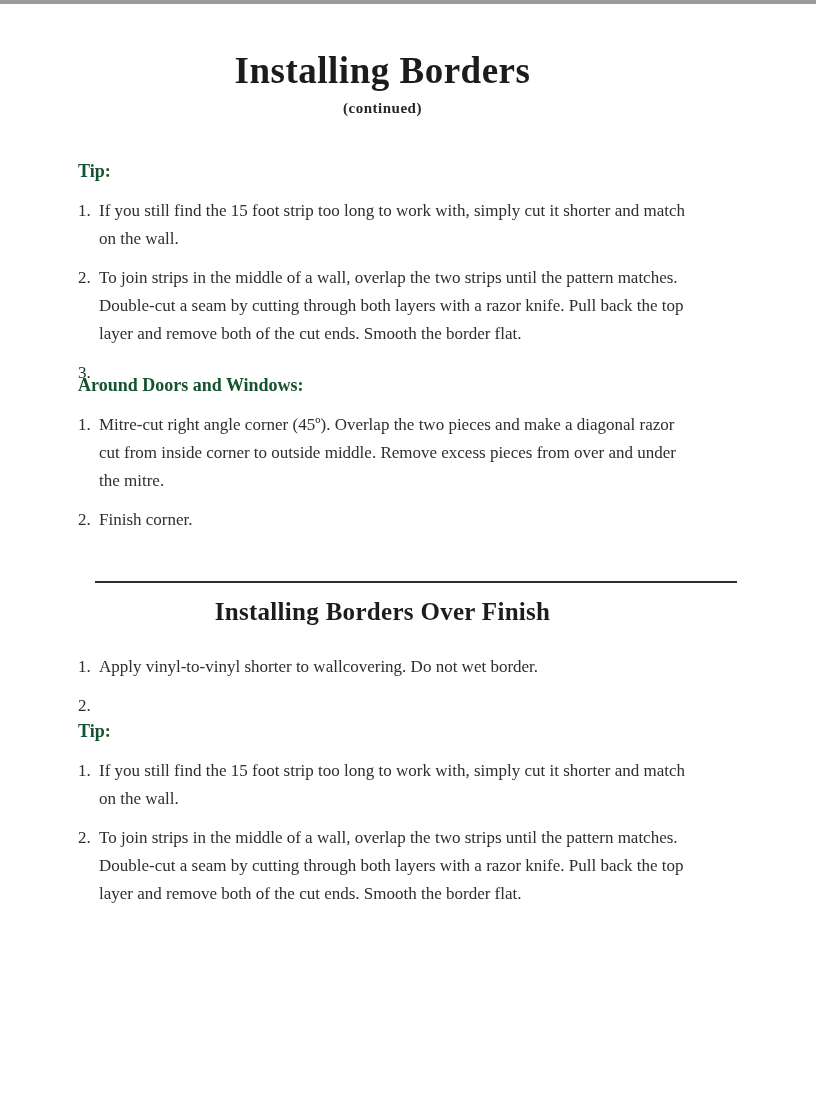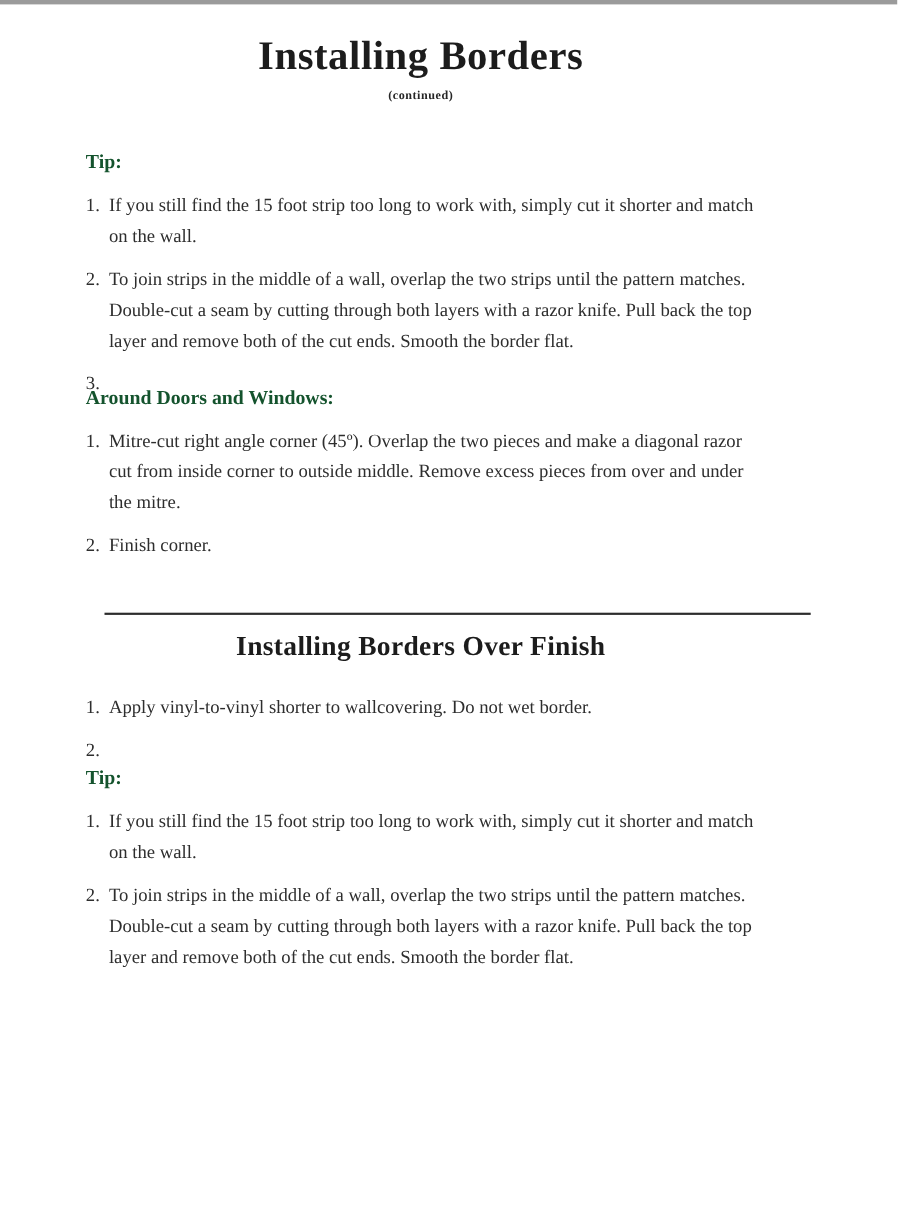--- a/index.html
+++ b/index.html
@@ -18,38 +18,38 @@
   }
   .top-edge {
     position: absolute;
     top: 0; left: 0;
     width: 816px;
     height: 4px;
     background: #9b9b9b;
   }
   .page {
     position: absolute;
-    top: 0; left: 0;
+    top: 19px; left: 0;
     width: 719px;
     box-sizing: border-box;
     padding: 0 32px 0 78px;
   }
   .title {
     margin: 32px 0 0 0;
     text-align: center;
     font-size: 37px;
     font-weight: bold;
     color: #1c1c1c;
     letter-spacing: 0.5px;
     line-height: 1.1;
   }
   .subtitle {
     margin-top: 8px;
     text-align: center;
-    font-size: 11px;
+    font-size: 15px;
     font-weight: bold;
     color: #262626;
     letter-spacing: 0.5px;
   }
   .sec-head {
     font-size: 18px;
     font-weight: bold;
     color: #14532d;
     margin: 0 0 15px 0;
   }

